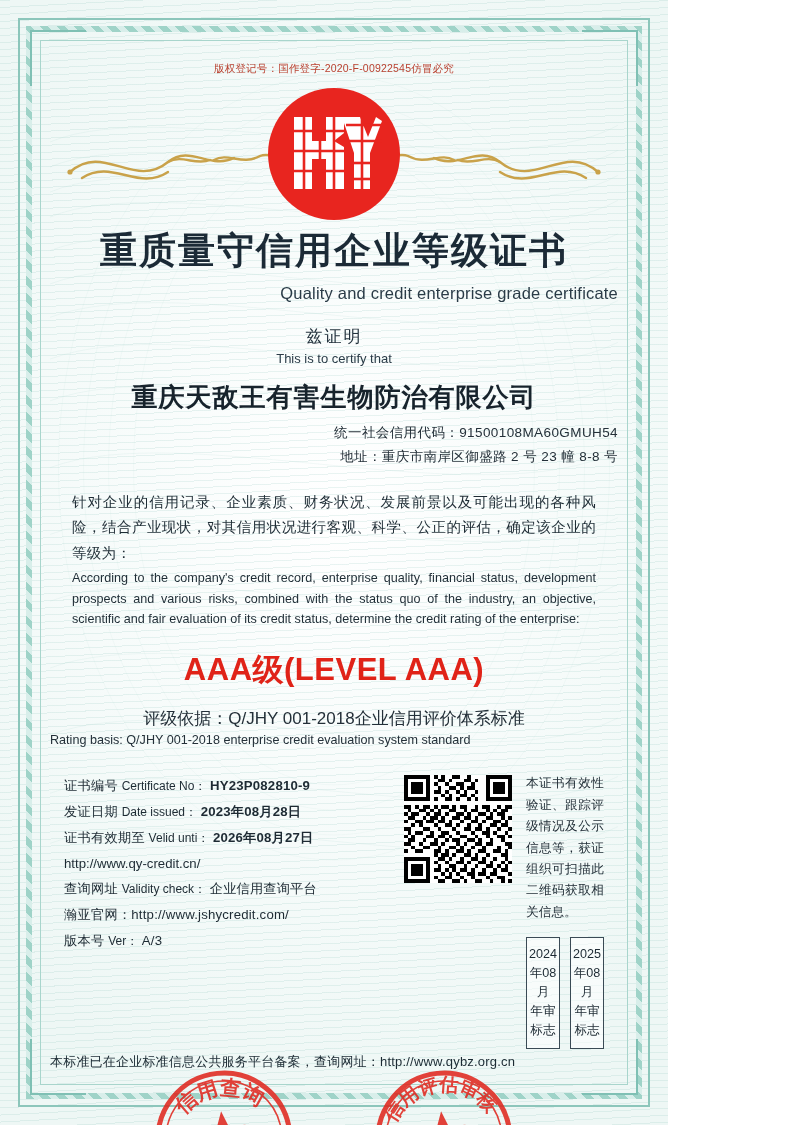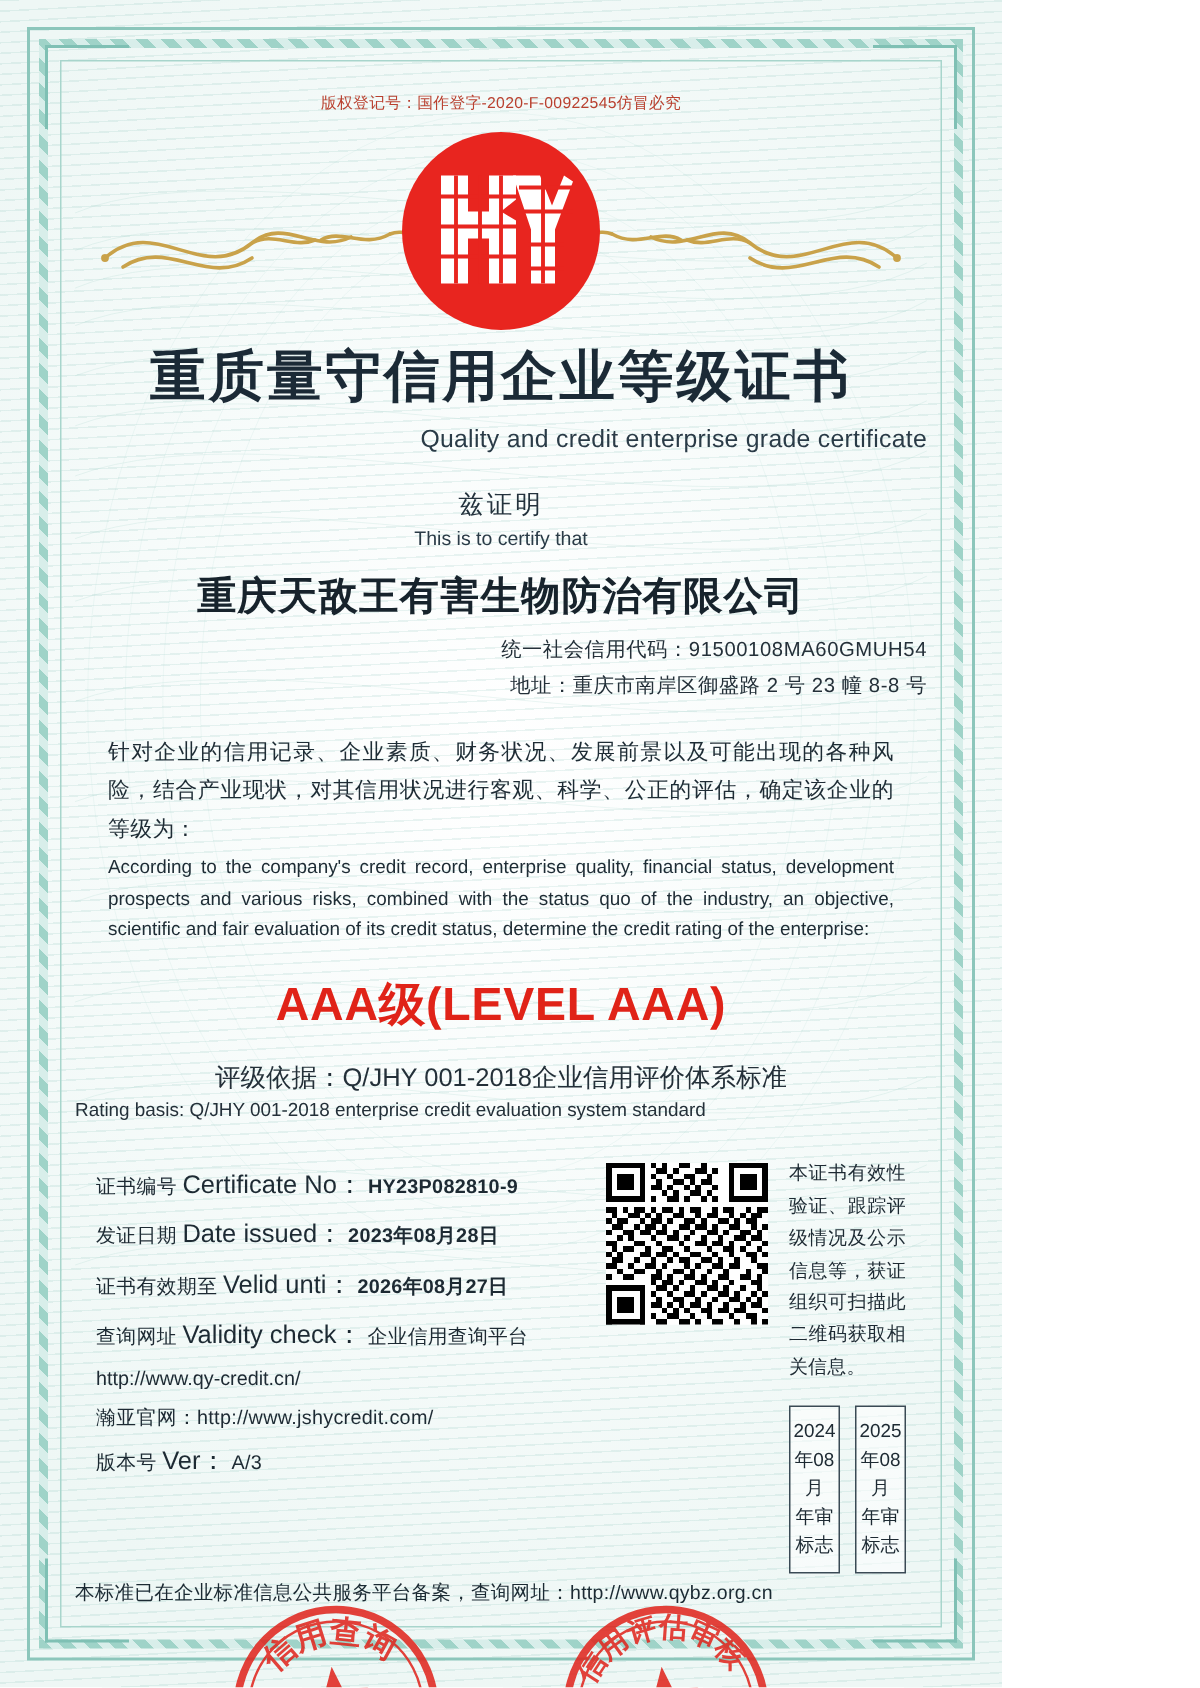--- a/index.html
+++ b/index.html
@@ -207,21 +207,21 @@
     align-items: flex-start;
   }
   .details-left {
     width: 390px;
     font-size: 13.2px;
     color: #1d2a33;
     line-height: 1.95;
   }
   .det-row { white-space: nowrap; }
   .lbl-cn { letter-spacing: 0.3px; }
-  .lbl-en { font-size: 17px; }
+  .lbl-en { font-size: 12px; }
   .det-val { font-weight: bold; letter-spacing: 0.2px; }
   .det-val.normal { font-weight: normal; }
 
   .qr-wrap {
     width: 112px;
     margin-left: 6px;
     margin-top: 2px;
   }
   .qr {
     width: 108px;
@@ -232,21 +232,20 @@
   .right-col {
     flex: 1;
     margin-left: 14px;
     font-size: 12.6px;
     color: #1d2a33;
     line-height: 1.7;
   }
   .right-note {
     text-align: justify;
     letter-spacing: 0.2px;
-    font-family: Liberation Mono, monospace;
   }
   .year-boxes {
     display: flex;
     gap: 10px;
     margin-top: 14px;
   }
   .year-box {
     flex: 1;
     border: 1px solid #3a4a55;
     text-align: center;
@@ -440,26 +439,26 @@
         <div class="det-row">
           <span class="lbl-cn">发证日期</span>
           <span class="lbl-en">Date issued：</span>
           <span class="det-val">2023年08月28日</span>
         </div>
         <div class="det-row">
           <span class="lbl-cn">证书有效期至</span>
           <span class="lbl-en">Velid unti：</span>
           <span class="det-val">2026年08月27日</span>
         </div>
+        <div class="det-row">http://www.qy-credit.cn/</div>
         <div class="det-row">
           <span class="lbl-cn">查询网址</span>
           <span class="lbl-en">Validity check：</span>
           <span class="det-val normal">企业信用查询平台</span>
         </div>
-        <div class="det-row">http://www.qy-credit.cn/</div>
         <div class="det-row">
           <span class="lbl-cn">瀚亚官网</span><span class="det-val normal">：http://www.jshycredit.com/</span>
         </div>
         <div class="det-row">
           <span class="lbl-cn">版本号</span>
           <span class="lbl-en">Ver：</span>
           <span class="det-val normal">A/3</span>
         </div>
       </div>
 

